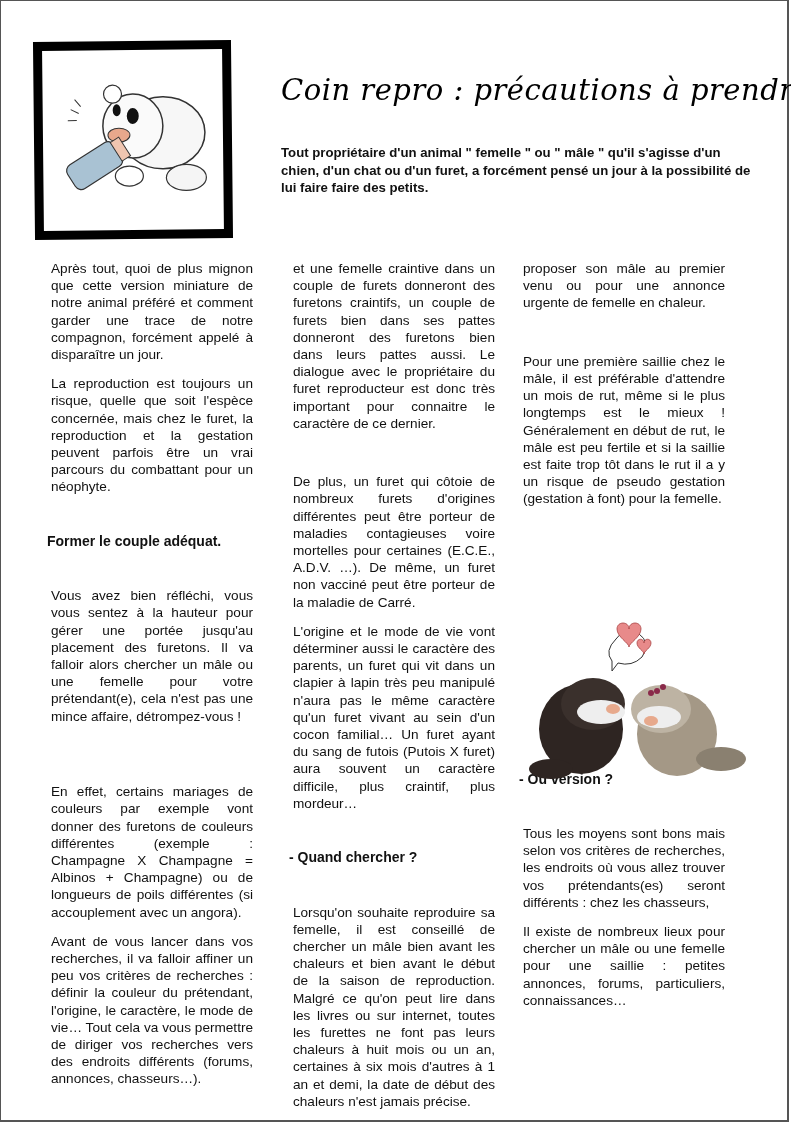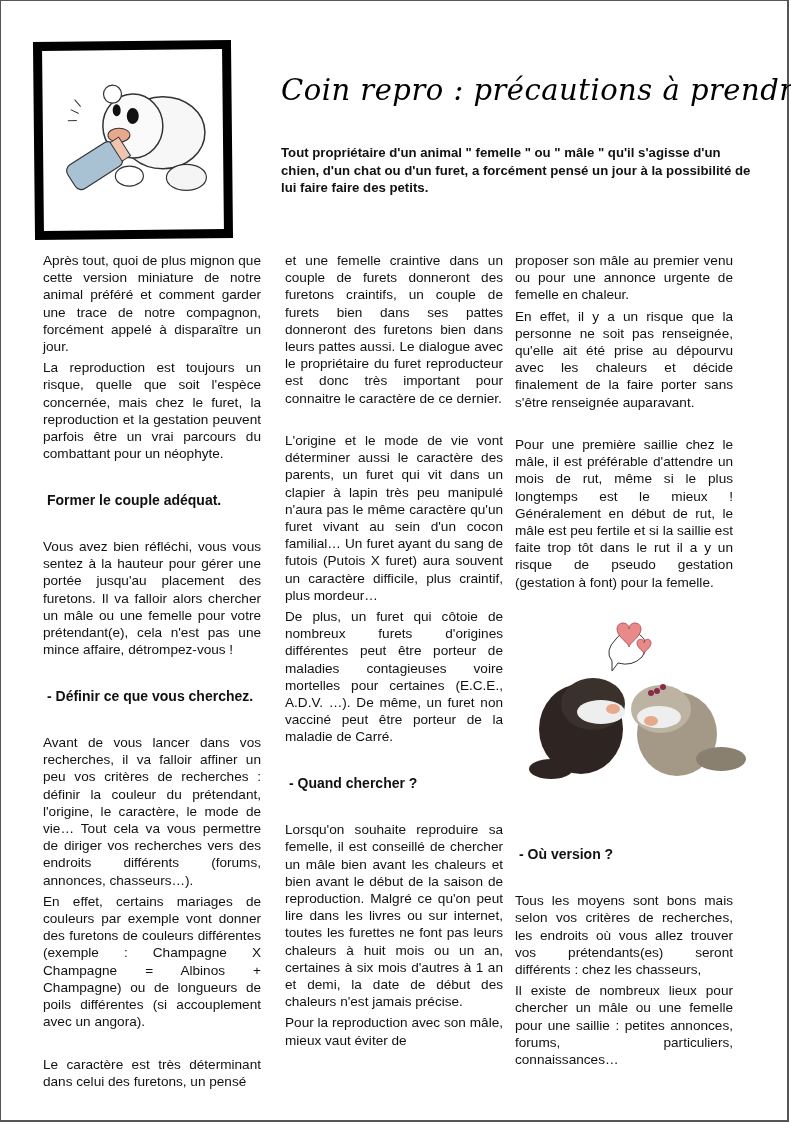--- a/index.html
+++ b/index.html
@@ -23,21 +23,21 @@
   .lead {
     position: absolute; left: 280px; top: 143px; width: 470px;
     font-family: "Liberation Sans", sans-serif; font-weight: bold; font-size: 13.2px;
     line-height: 17.5px; color: #111; text-align: left;
   }
   .col {
     position: absolute; top: 247px; width: 226px;
     font-family: "Liberation Sans", sans-serif; font-size: 13.6px; line-height: 17.2px;
     color: #111; text-align: justify;
   }
-  .col p { margin: 4px; }
+  .col p { margin: 12px; }
   .col .gap { height: 17.2px; }
   .col h3 { margin: 8px; font-size: 14px; font-weight: bold; line-height: 17.2px; text-align: left; }
   .c1 { left: 38px; }
   .c2 { left: 280px; }
   .c3 { left: 510px; }
   .ferrets { position: absolute; left: 520px; top: 608px; }
 </style>
 </head>
 <body>
 
@@ -65,43 +65,41 @@
   <div class="lead">Tout propriétaire d'un animal " femelle " ou " mâle " qu'il s'agisse d'un chien, d'un chat ou d'un furet, a forcément pensé un jour à la possibilité de lui faire faire des petits.</div>
 
   <div class="col c1">
     <p>Après tout, quoi de plus mignon que cette version miniature de notre animal préféré et comment garder une trace de notre compagnon, forcément appelé à disparaître un jour.</p>
     <p>La reproduction est toujours un risque, quelle que soit l'espèce concernée, mais chez le furet, la reproduction et la gestation peuvent parfois être un vrai parcours du combattant pour un néophyte.</p>
     <div class="gap"></div>
     <h3>Former le couple adéquat.</h3>
     <div class="gap"></div>
     <p>Vous avez bien réfléchi, vous vous sentez à la hauteur pour gérer une portée jusqu'au placement des furetons. Il va falloir alors chercher un mâle ou une femelle pour votre prétendant(e), cela n'est pas une mince affaire, détrompez-vous !</p>
     <div class="gap"></div>
-    <h3>- Définir ce que vous cherchez.</h3>
     <div class="gap"></div>
+    <p>En effet, certains mariages de couleurs par exemple vont donner des furetons de couleurs différentes (exemple : Champagne X Champagne = Albinos + Champagne) ou de longueurs de poils différentes (si accouplement avec un angora).</p>
     <p>Avant de vous lancer dans vos recherches, il va falloir affiner un peu vos critères de recherches : définir la couleur du prétendant, l'origine, le caractère, le mode de vie… Tout cela va vous permettre de diriger vos recherches vers des endroits différents (forums, annonces, chasseurs…).</p>
-    <p>En effet, certains mariages de couleurs par exemple vont donner des furetons de couleurs différentes (exemple : Champagne X Champagne = Albinos + Champagne) ou de longueurs de poils différentes (si accouplement avec un angora).</p>
     <div class="gap"></div>
     <p>Le caractère est très déterminant dans celui des furetons, un pensé</p>
   </div>
 
   <div class="col c2">
     <p>et une femelle craintive dans un couple de furets donneront des furetons craintifs, un couple de furets bien dans ses pattes donneront des furetons bien dans leurs pattes aussi. Le dialogue avec le propriétaire du furet reproducteur est donc très important pour connaitre le caractère de ce dernier.</p>
     <div class="gap"></div>
+    <p>De plus, un furet qui côtoie de nombreux furets d'origines différentes peut être porteur de maladies contagieuses voire mortelles pour certaines (E.C.E., A.D.V. …). De même, un furet non vacciné peut être porteur de la maladie de Carré.</p>
     <p>L'origine et le mode de vie vont déterminer aussi le caractère des parents, un furet qui vit dans un clapier à lapin très peu manipulé n'aura pas le même caractère qu'un furet vivant au sein d'un cocon familial… Un furet ayant du sang de futois (Putois X furet) aura souvent un caractère difficile, plus craintif, plus mordeur…</p>
-    <p>De plus, un furet qui côtoie de nombreux furets d'origines différentes peut être porteur de maladies contagieuses voire mortelles pour certaines (E.C.E., A.D.V. …). De même, un furet non vacciné peut être porteur de la maladie de Carré.</p>
     <div class="gap"></div>
     <h3>- Quand chercher ?</h3>
     <div class="gap"></div>
     <p>Lorsqu'on souhaite reproduire sa femelle, il est conseillé de chercher un mâle bien avant les chaleurs et bien avant le début de la saison de reproduction. Malgré ce qu'on peut lire dans les livres ou sur internet, toutes les furettes ne font pas leurs chaleurs à huit mois ou un an, certaines à six mois d'autres à 1 an et demi, la date de début des chaleurs n'est jamais précise.</p>
     <p>Pour la reproduction avec son mâle, mieux vaut éviter de</p>
   </div>
 
   <div class="col c3">
     <p>proposer son mâle au premier venu ou pour une annonce urgente de femelle en chaleur.</p>
-    <p>En effet, il y a un risque que la personne ne soit pas renseignée, qu'elle ait été prise au dépourvu avec les chaleurs et décide finalement de la faire porter sans s'être renseignée auparavant.</p>
     <div class="gap"></div>
     <p>Pour une première saillie chez le mâle, il est préférable d'attendre un mois de rut, même si le plus longtemps est le mieux ! Généralement en début de rut, le mâle est peu fertile et si la saillie est faite trop tôt dans le rut il a y un risque de pseudo gestation (gestation à font) pour la femelle.</p>
     <div style="height:243px"></div>
     <h3>- Où version ?</h3>
     <div class="gap"></div>
     <p>Tous les moyens sont bons mais selon vos critères de recherches, les endroits où vous allez trouver vos prétendants(es) seront différents : chez les chasseurs,</p>
     <p>Il existe de nombreux lieux pour chercher un mâle ou une femelle pour une saillie : petites annonces, forums, particuliers, connaissances…</p>
   </div>
 
   <svg class="ferrets" width="232" height="180" viewBox="0 0 232 180">

